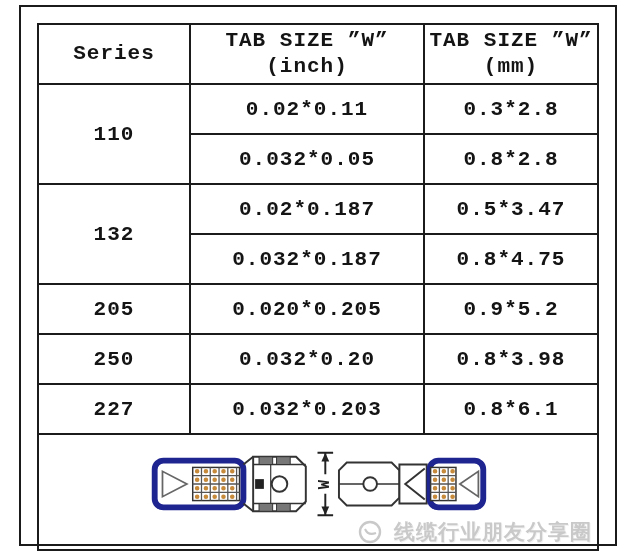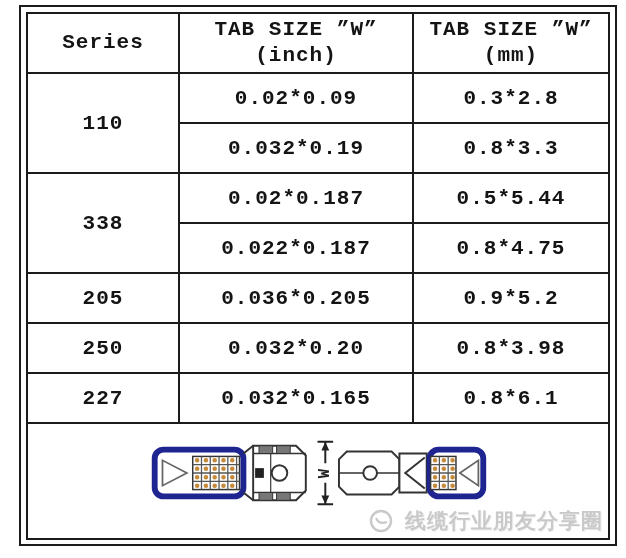--- a/index.html
+++ b/index.html
@@ -3,21 +3,21 @@
 <meta charset="utf-8">
 <style>
   html,body { margin:0; padding:0; }
   body {
     width:626px; height:558px; background:#ffffff; position:relative;
     font-family:"Liberation Mono","DejaVu Sans Mono",monospace;
     overflow:hidden;
   }
   .frame {
     position:absolute; left:19px; top:5px; width:598px; height:541px;
-    box-sizing:border-box; border:2px solid #1b1b1b; padding:5px;
+    box-sizing:border-box; border:2px solid #1b1b1b; padding:16px;
     background:#ffffff;
   }
   table.spec {
     width:100%; height:100%; border-collapse:collapse; table-layout:fixed;
   }
   table.spec th, table.spec td {
     border:2px solid #1b1b1b; text-align:center; vertical-align:middle;
     font-weight:bold; color:#141414; font-size:21px; letter-spacing:1px;
     padding:0; overflow:hidden;
   }
@@ -59,49 +59,49 @@
         </th>
         <th>
           <div class="hdr-line">TAB SIZE ”W”</div>
           <div class="hdr-line">(mm)</div>
         </th>
       </tr>
     </thead>
     <tbody>
       <tr class="data-row">
         <td rowspan="2">110</td>
-        <td>0.02*0.09</td>
+        <td>0.02*0.11</td>
         <td>0.3*2.8</td>
       </tr>
       <tr class="data-row">
-        <td>0.032*0.19</td>
-        <td>0.8*3.3</td>
+        <td>0.032*0.05</td>
+        <td>0.8*2.8</td>
       </tr>
       <tr class="data-row">
-        <td rowspan="2">338</td>
+        <td rowspan="2">132</td>
         <td>0.02*0.187</td>
-        <td>0.5*5.44</td>
+        <td>0.5*3.47</td>
       </tr>
       <tr class="data-row">
-        <td>0.022*0.187</td>
+        <td>0.032*0.187</td>
         <td>0.8*4.75</td>
       </tr>
       <tr class="data-row">
         <td>205</td>
-        <td>0.036*0.205</td>
+        <td>0.020*0.205</td>
         <td>0.9*5.2</td>
       </tr>
       <tr class="data-row">
         <td>250</td>
         <td>0.032*0.20</td>
         <td>0.8*3.98</td>
       </tr>
       <tr class="data-row">
         <td>227</td>
-        <td>0.032*0.165</td>
+        <td>0.032*0.203</td>
         <td>0.8*6.1</td>
       </tr>
       <tr>
         <td colspan="3" class="diagram-cell">
           <div class="diagram-wrap">
             <svg width="338" height="78" viewBox="0 0 345 80">
 
               <g>
                 <rect x="5" y="16" width="91" height="48" rx="9" fill="#ffffff" stroke="#1e2490" stroke-width="6"></rect>
                 <polygon points="13,27 13,53 38,40" fill="#ffffff" stroke="#666666" stroke-width="1.8"></polygon>

